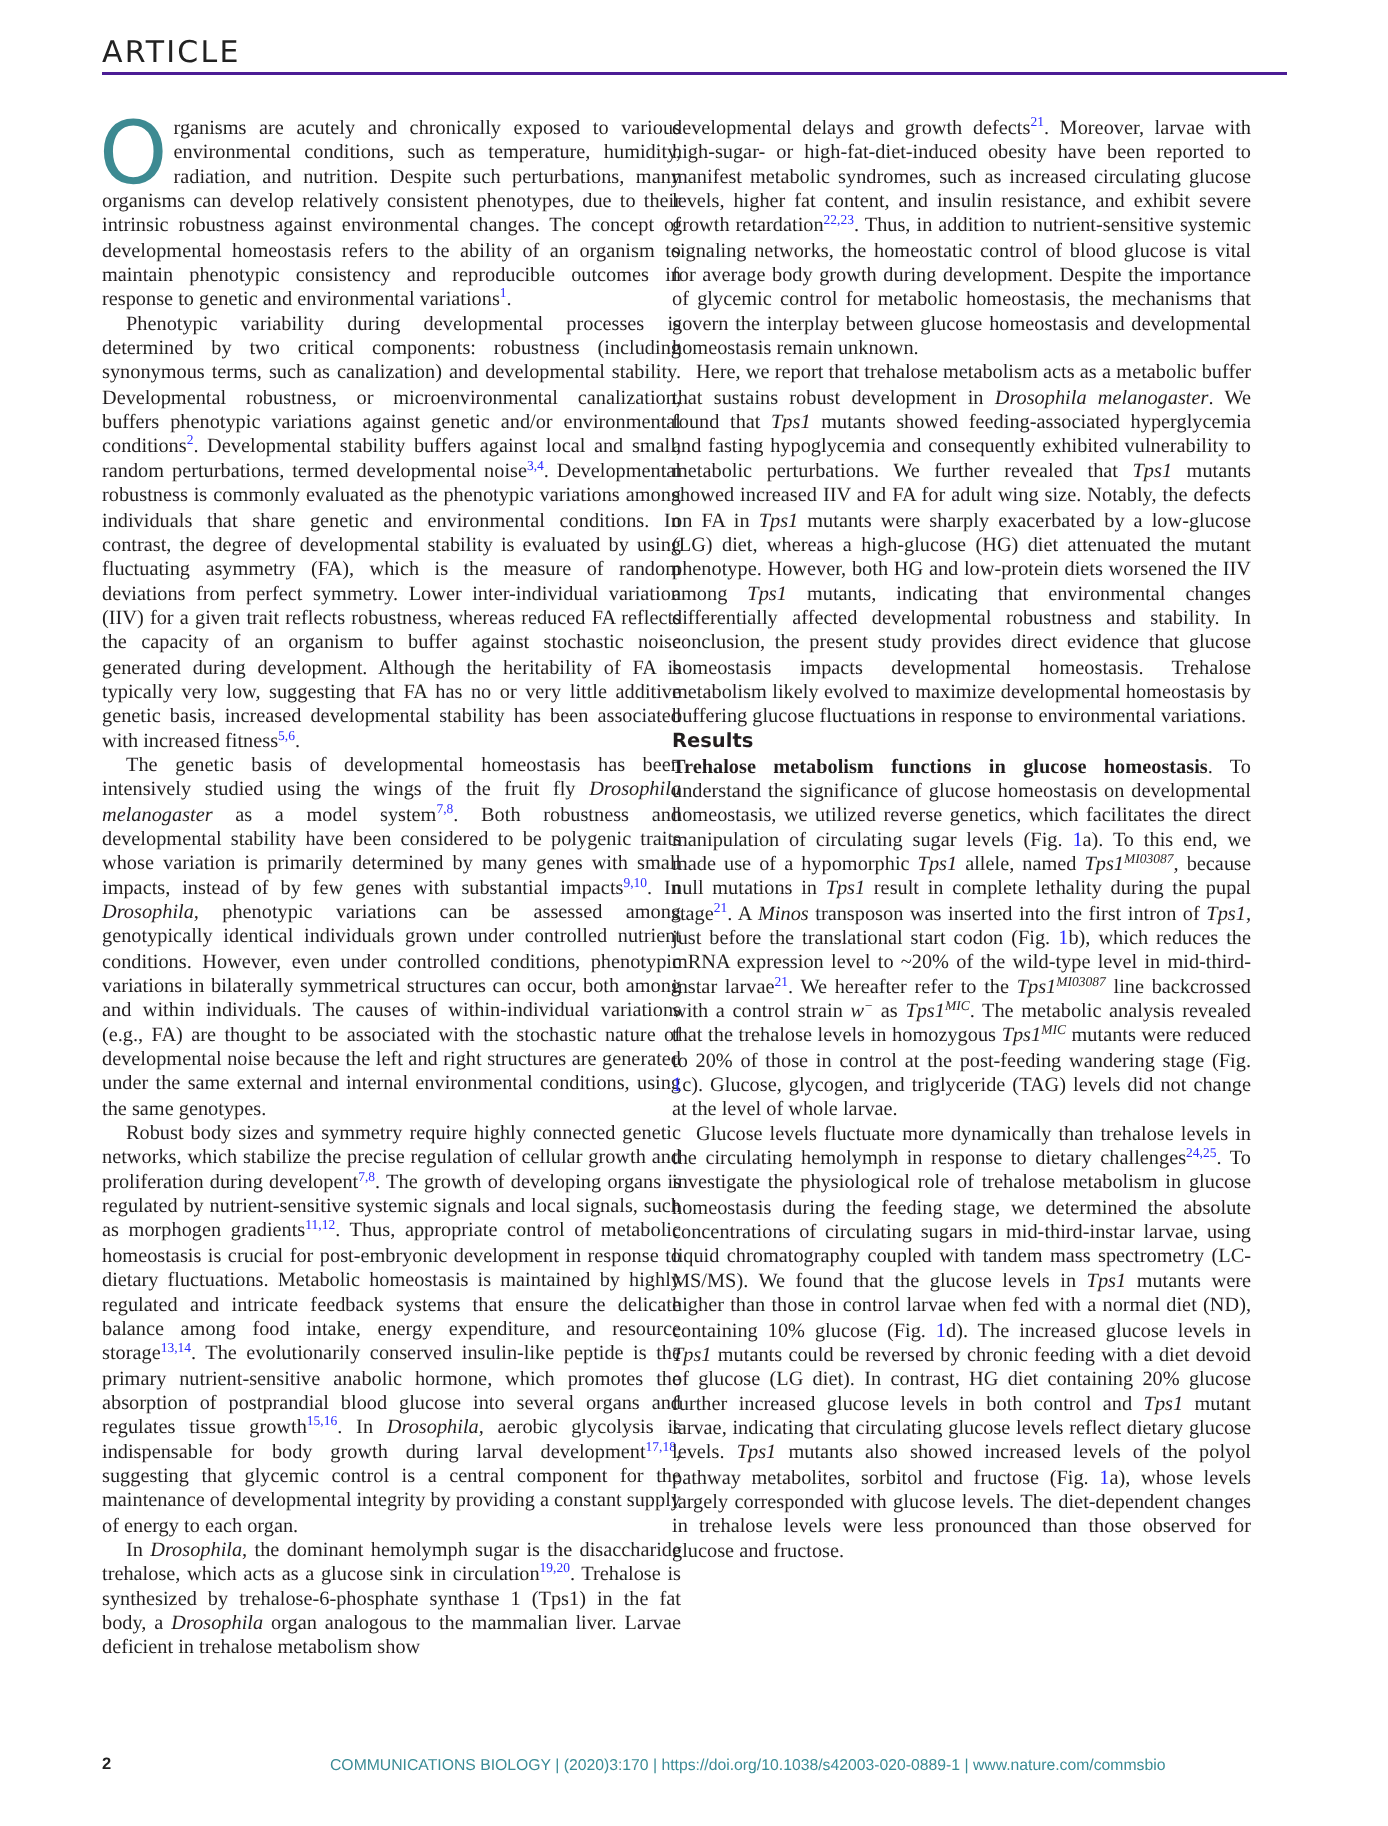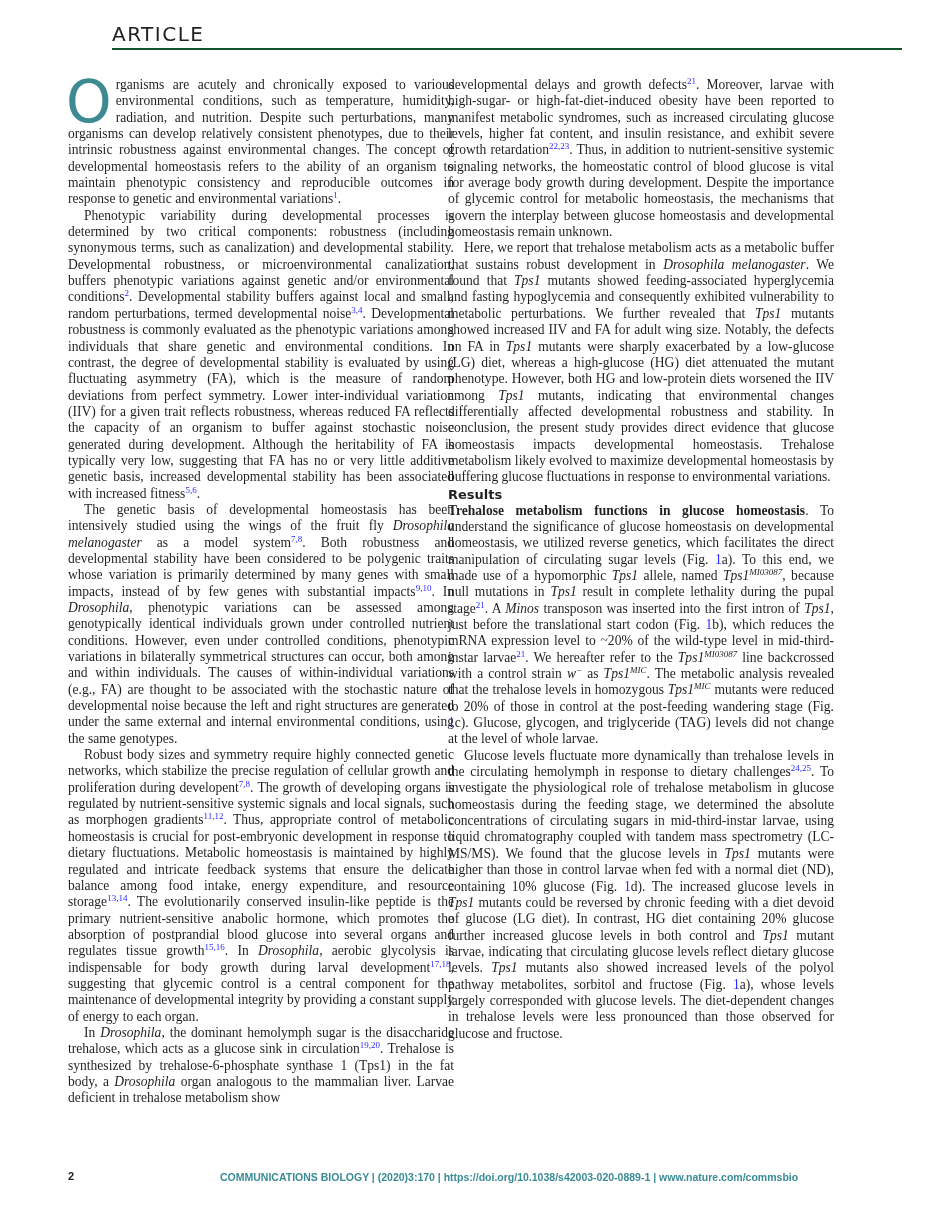--- a/index.html
+++ b/index.html
@@ -1,19 +1,19 @@
 <!DOCTYPE html>
 <html><head>
 <meta charset="utf-8">
 <style>
   html, body { margin: 0; padding: 0; background: #ffffff; }
   body { width: 925px; height: 1217px; position: relative; overflow: hidden;
          font-family: "Liberation Serif", "DejaVu Serif", serif; color: #231f20; }
   .header { position: absolute; left: 68px; top: 22px; width: 790px; height: 26px;
-            border-bottom: 2px solid #14532d; margin-left: 44px; }
+            border-bottom: 2px solid #4c1d95; }
   .header .kind { position: absolute; left: 0; top: 0; font-family: "DejaVu Sans", sans-serif;
                   font-size: 20px; letter-spacing: 1.5px; color: #222; font-weight: normal; line-height: 24px; }
   .header .journal { position: absolute; right: 0; top: 7px; font-family: "Liberation Sans", sans-serif;
                      font-size: 11.5px; color: #3a8b95; }
   .col { position: absolute; top: 77px; width: 386px; font-size: 13.55px; line-height: 16.35px;
          text-align: justify; hyphens: manual; }
   .col.left { left: 68px; }
   .col.right { left: 448px; }
   p { margin: 0; text-indent: 16px; }
   p.first { text-indent: 0; }
@@ -22,21 +22,21 @@
   sup, .ref { color: #2a2aff; font-size: 9px; vertical-align: 5px; line-height: 0; }
   .figref { color: #2a2aff; }
   i { font-style: italic; }
   .sec-head { font-family: "DejaVu Sans", sans-serif; font-weight: bold; font-size: 13px; 
               text-indent: 0; line-height: 17px; }
   .subhead { font-weight: bold; }
   .sp { font-size: 9px; vertical-align: 5px; line-height: 0; font-style: italic; }
   .footer { position: absolute; top: 1170px; left: 68px; width: 790px; height: 16px;
             font-family: "Liberation Sans", sans-serif; font-size: 11px; }
   .footer .pageno { position: absolute; left: 0; top: 0; color: #222; font-weight: bold; }
-  .footer .cite { position: absolute; left: 152px; top: 1px; color: #3a8b95; font-size: 10.5px; font-weight: bold; }
+  .footer .cite { position: absolute; left: 152px; top: 1px; color: #3a8b95; font-size: 10.5px; }
 </style>
 </head>
 <body>
 
 <div class="header">
   <span class="kind">ARTICLE</span>
 </div>
 
 <div class="col left">
   <p class="first"><span class="dropcap">O</span><span>rganisms are acutely and chronically exposed to various environmental conditions, such as temperature, humidity, radiation, and nutrition. Despite such perturbations, many organisms can develop relatively consistent phenotypes, due to their intrinsic robustness against environmental changes. The concept of developmental homeostasis refers to the ability of an organism to maintain phenotypic consistency and reproducible outcomes in response to genetic and environmental variations</span><a class="ref">1</a><span>.</span></p>

